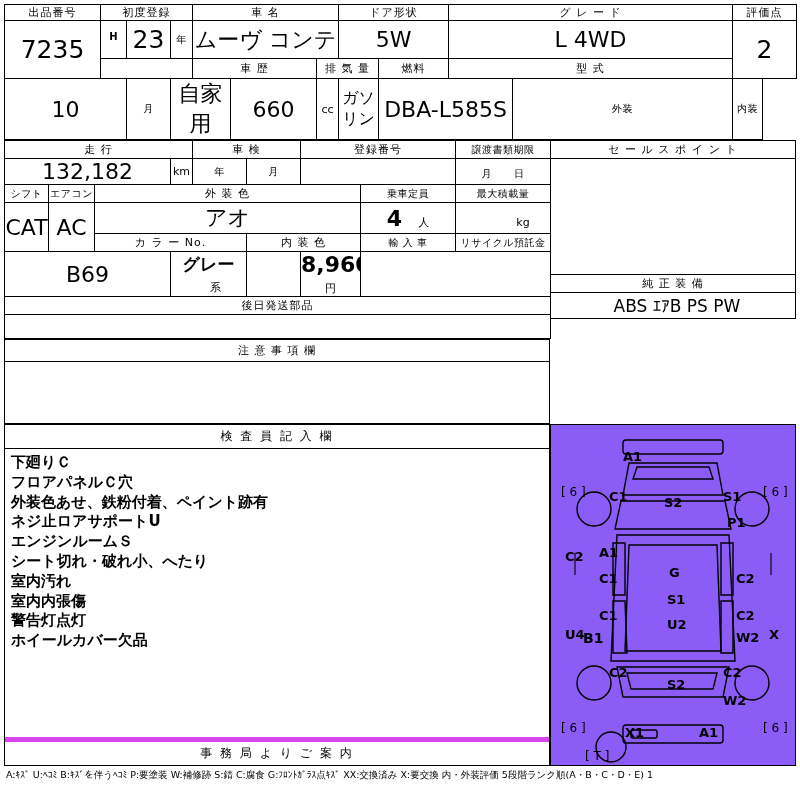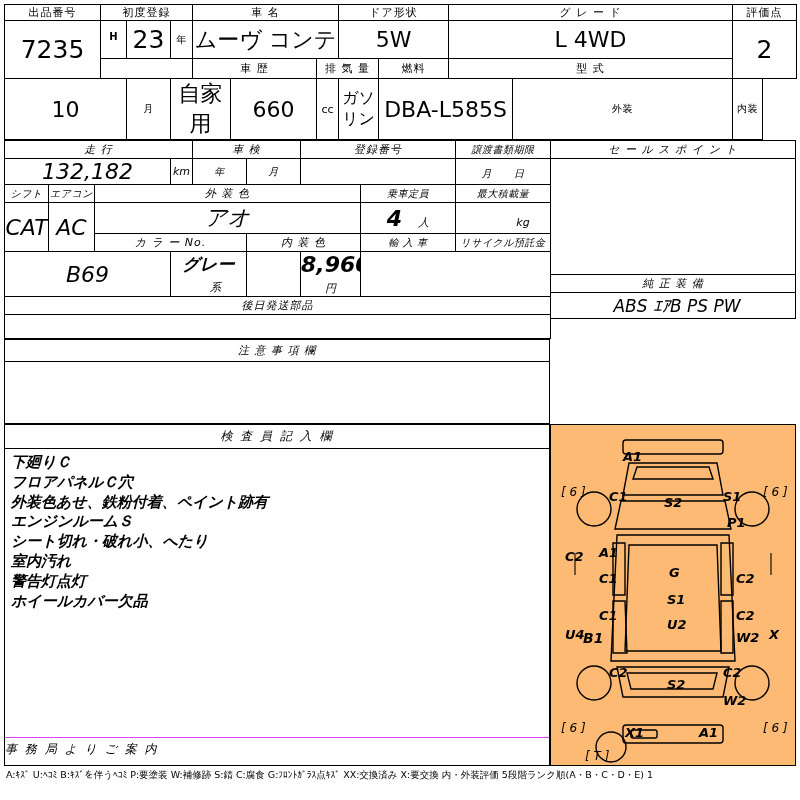--- a/index.html
+++ b/index.html
@@ -38,41 +38,41 @@
   .unit { font-size: 11px; font-weight: normal; }
   .sup { font-size: 10px; vertical-align: super; font-weight: bold;}
   .pad-r { padding-right: 4px; }
   .tl { text-align: left; }
   .tr { text-align: right; }
 
   
   .topwrap { width: 792px; }
 
   
-  .split { display: flex; width: 792px; font-style: italic; }
+  .split { display: flex; width: 792px; }
   .left-col { width: 546px; }
   .right-col { width: 246px; }
 
   .box { border: 1px solid #000; }
 
   .notes-head { font-size: 12px; letter-spacing: 2px; padding: 3px 0; }
   .notes-body { font-size: 15px; line-height: 1.32; padding: 4px 6px; text-align: left; font-weight: bold;}
   .notes-body div { white-space: nowrap; }
 
   .footer {
     font-size: 9.5px;
     padding: 3px 2px 0 2px;
     letter-spacing: 0px;
     white-space: nowrap;
   }
 
   .diagram {
     position: relative;
     width: 100%; height: 100%;
-    background: #fdba74;
+    background: #8b5cf6;
   }
   .diagram svg { display: block; }
 </style>
 </head>
 <body>
 
 <div class="sheet">
 
   <table class="grid topwrap">
     <colgroup>
@@ -245,27 +245,29 @@
   </div>
 
   <div class="split">
     <div class="left-col">
       <div class="box" style="width:546px;height:342px">
         <div class="notes-head" style="border-bottom:1px solid #000;text-align:center">検 査 員 記 入 欄</div>
         <div class="notes-body" style="height:288px">
           <div>下廻りＣ</div>
           <div>フロアパネルＣ穴</div>
           <div>外装色あせ、鉄粉付着、ペイント跡有</div>
+          <div>ネジ止ロアサポートU</div>
           <div>エンジンルームＳ</div>
           <div>シート切れ・破れ小、へたり</div>
           <div>室内汚れ</div>
+          <div>室内内張傷</div>
           <div>警告灯点灯</div>
           <div>ホイールカバー欠品</div>
         </div>
-        <div class="notes-head" style="border-top:1px solid #d946ef;text-align:left">事 務 局 よ り ご 案 内</div>
+        <div class="notes-head" style="border-top:5px solid #d946ef;text-align:center">事 務 局 よ り ご 案 内</div>
       </div>
     </div>
 
     <div class="right-col">
       <div class="box" style="width:246px;height:342px;position:relative">
         <div class="diagram">
           <svg width="244" height="340" viewBox="0 0 244 340">
             <g fill="none" stroke="#000" stroke-width="1.4">
 
               <circle cx="43" cy="84" r="17"></circle>

